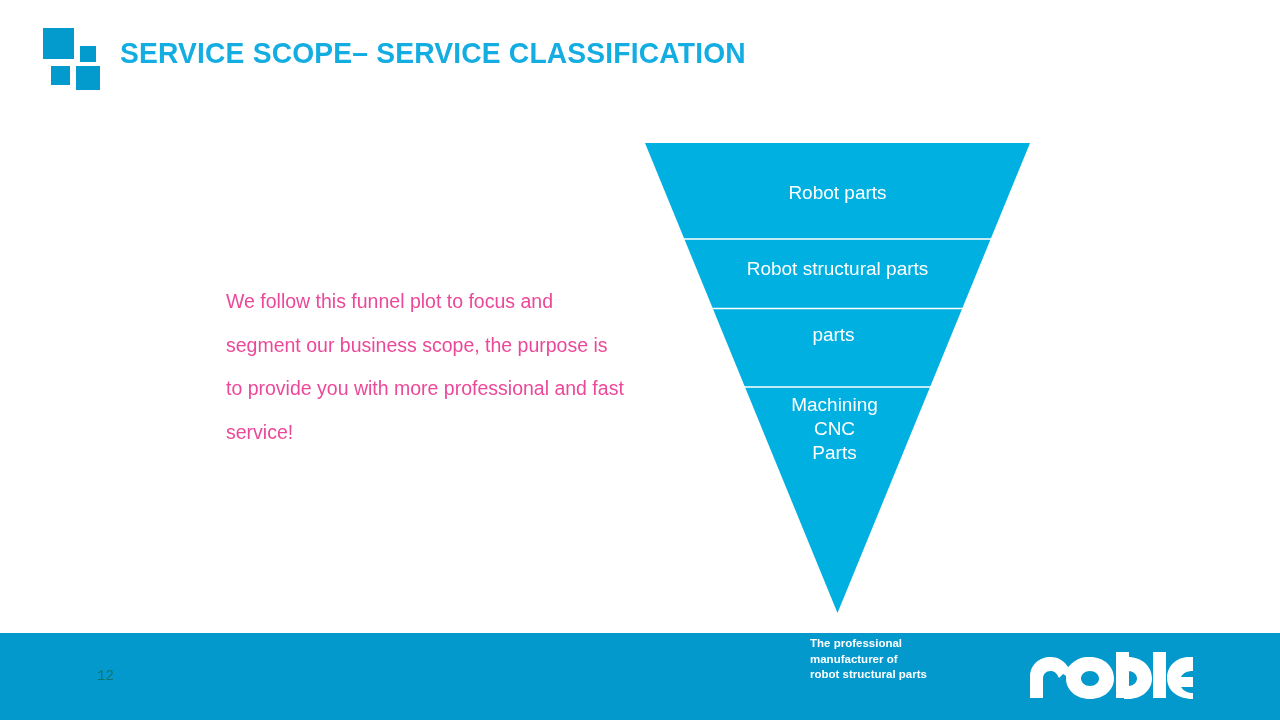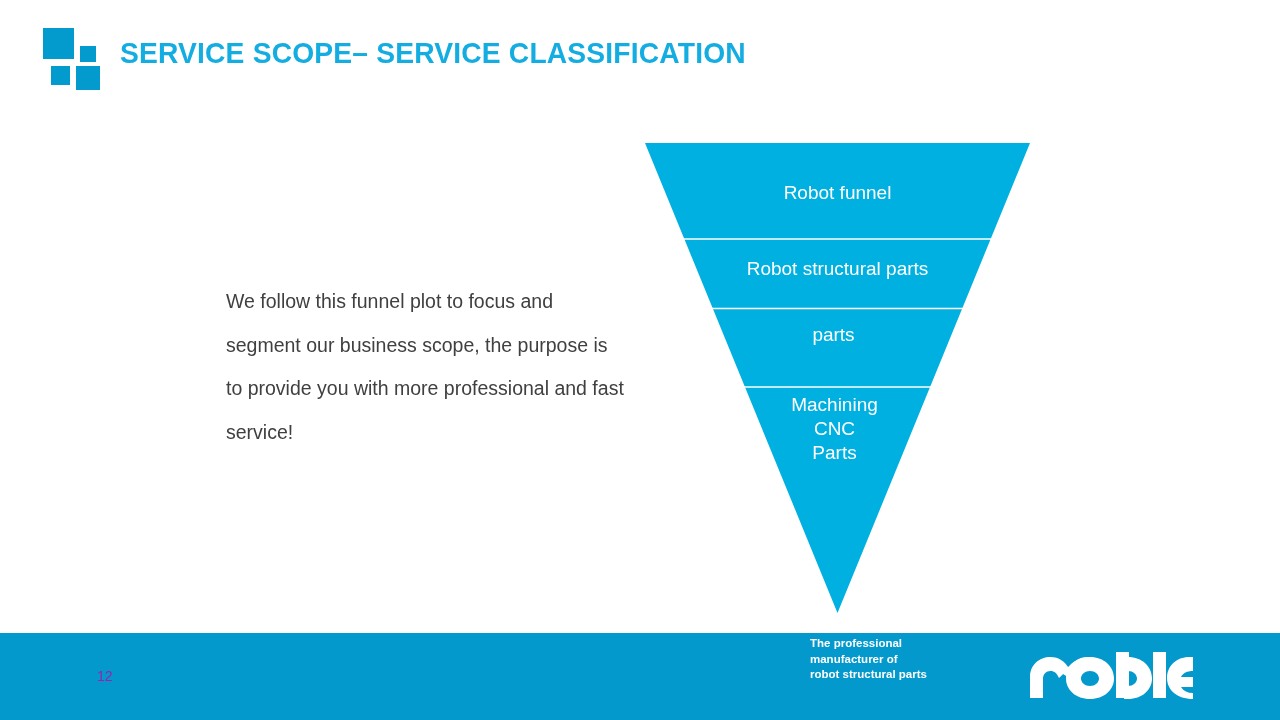--- a/index.html
+++ b/index.html
@@ -54,21 +54,21 @@
   }
 
   
   #intro-paragraph {
     position: absolute;
     left: 226px;
     top: 280px;
     width: 400px;
     font-size: 19.5px;
     line-height: 43.5px;
-    color: #404040;
+    color: #ec4899;
   }
 
   
   #funnel-chart {
     position: absolute;
     left: 645px;
     top: 143px;
     width: 385px;
     height: 470px;
   }
@@ -98,21 +98,22 @@
     top: 633px;
     width: 1280px;
     height: 87px;
     background: #0399CC;
   }
   #page-number {
     position: absolute;
     left: 97px;
     top: 668px;
     font-size: 14px;
-    color: #a21caf;
+    color: #0f766e;
+    font-family: Liberation Mono, monospace;
   }
   #footer-tagline {
     position: absolute;
     left: 810px;
     top: 636px;
     width: 205px;
     text-align: left;
     color: #ffffff;
     font-size: 11.5px;
     font-weight: bold;
@@ -145,21 +146,21 @@
 
 <div id="funnel-chart">
   <svg width="385" height="470" viewBox="0 0 385 470">
     <polygon points="0,0 385,0 192.5,470" fill="#00B0E0"></polygon>
     <line x1="19.6" y1="96" x2="365.4" y2="96" stroke="#ffffff" stroke-width="1.6"></line>
     <line x1="33.9" y1="165.5" x2="351.1" y2="165.5" stroke="#ffffff" stroke-width="1.6"></line>
     <line x1="50.0" y1="244" x2="335.0" y2="244" stroke="#ffffff" stroke-width="1.6"></line>
   </svg>
 
   <div class="funnel-label" id="funnel-label-0">
-    <div>Robot funnel</div>
+    <div>Robot parts</div>
   </div>
 
   <div class="funnel-label" id="funnel-label-1">
     <div>Robot structural  parts</div>
   </div>
 
   <div class="funnel-label" id="funnel-label-2">
     <div>parts</div>
   </div>
 

